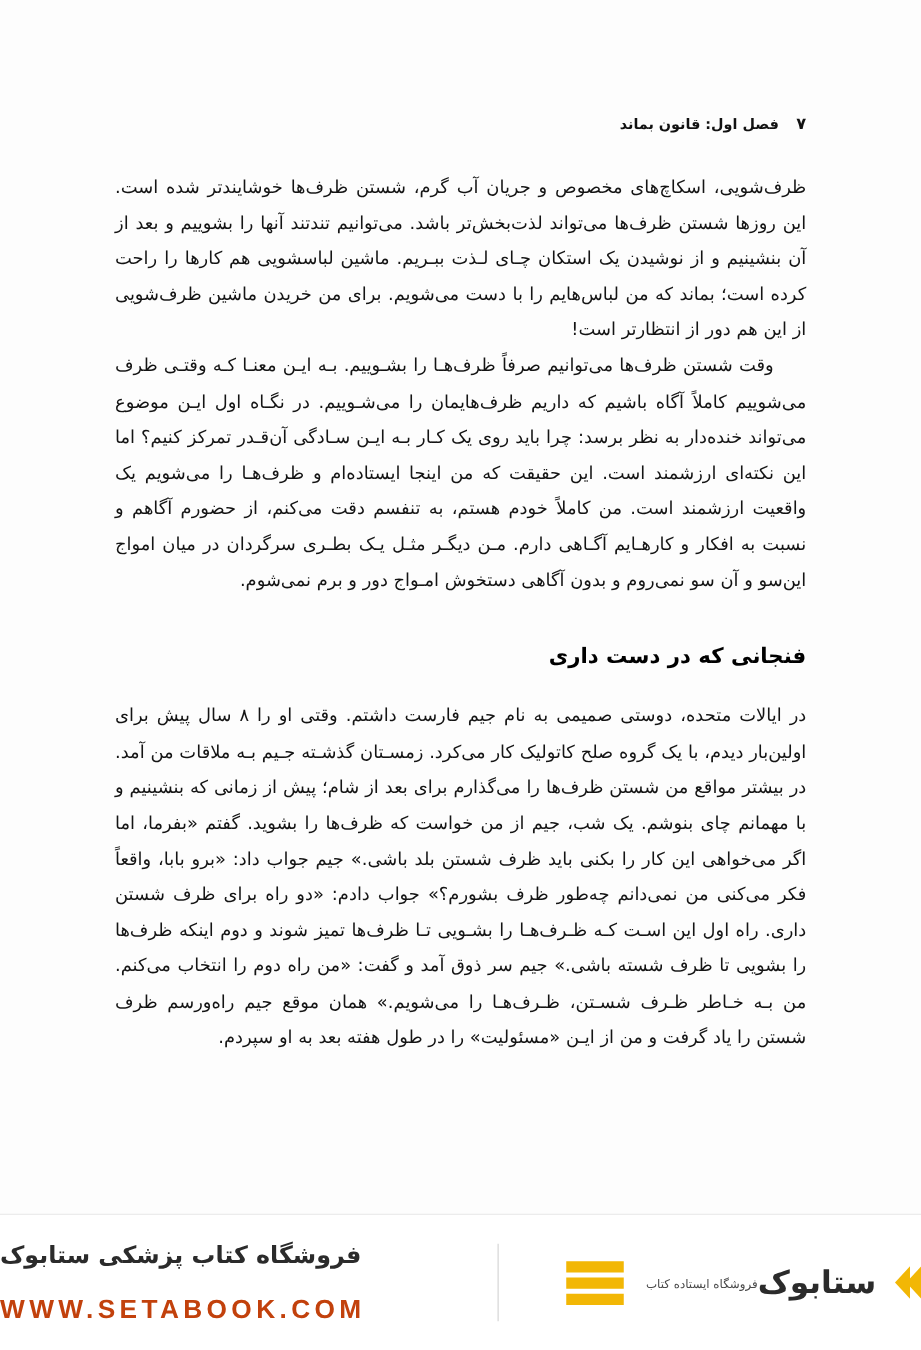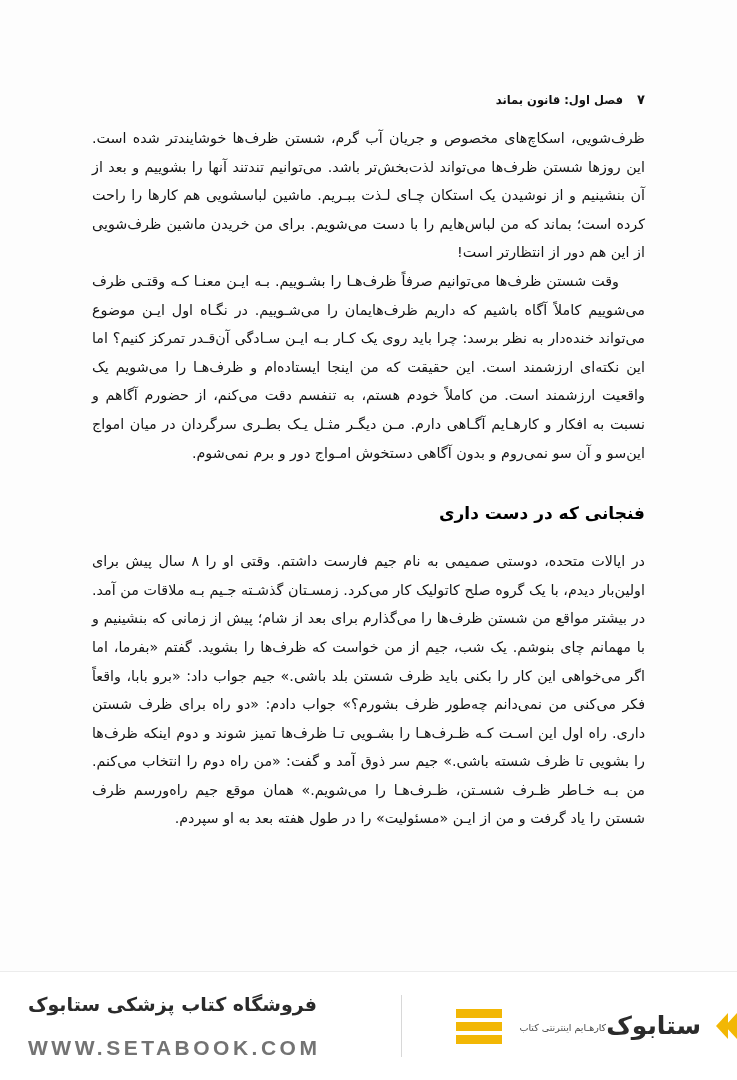--- a/index.html
+++ b/index.html
@@ -40,21 +40,21 @@
     letter-spacing: 0;
   }
   .header .page-number {
     font-size: 13px;
     font-weight: bold;
   }
 
   
   .content {
     position: absolute;
-    top: 124px;
+    top: 136px;
     right: 92px;
     left: 92px;
     width: 553px;
   }
 
   p.para {
     margin: 0 0 0 0;
     font-size: 14.3px;
     line-height: 28.6px;
     text-align: justify;
@@ -81,40 +81,39 @@
     left: 0;
     right: 0;
     bottom: 0;
     height: 108px;
     background: #ffffff;
     border-top: 1px solid #ececec;
     display: flex;
     flex-direction: row-reverse;
     align-items: center;
     justify-content: flex-start;
-    padding-left: 28px;
   }
   .footer-right {
     display: flex;
     flex-direction: column;
     align-items: flex-end;
     justify-content: center;
     padding-right: 26px;
     flex: 1;
   }
   .footer-title {
     font-size: 19px;
     font-weight: bold;
     color: #2b2b2b;
     line-height: 1.3;
   }
   .footer-url {
     font-size: 21px;
     font-weight: bold;
-    color: #737373;
+    color: #c2410c;
     letter-spacing: 3.5px;
     margin-top: 20px;
     font-family: "Liberation Sans", sans-serif;
   }
 
   .footer-divider {
     width: 1px;
     height: 62px;
     background: #d8d8d8;
     margin: 0 26px;
@@ -205,21 +204,21 @@
 
     <div class="footer-left">
       <div class="logo-mark">
         <div class="logo-bar b1"></div>
         <div class="logo-bar b2"></div>
         <div class="logo-bar b3"></div>
       </div>
 
       <div class="brand-block">
         <div class="brand-name">ستابوک</div>
-        <div class="brand-sub">کارهـایم اینترنتی کتاب</div>
+        <div class="brand-sub">فروشگاه ایستاده کتاب</div>
       </div>
 
       <div class="logo-chevrons">
         <span class="chev"></span>
         <span class="chev"></span>
       </div>
     </div>
 
   </div>
 

